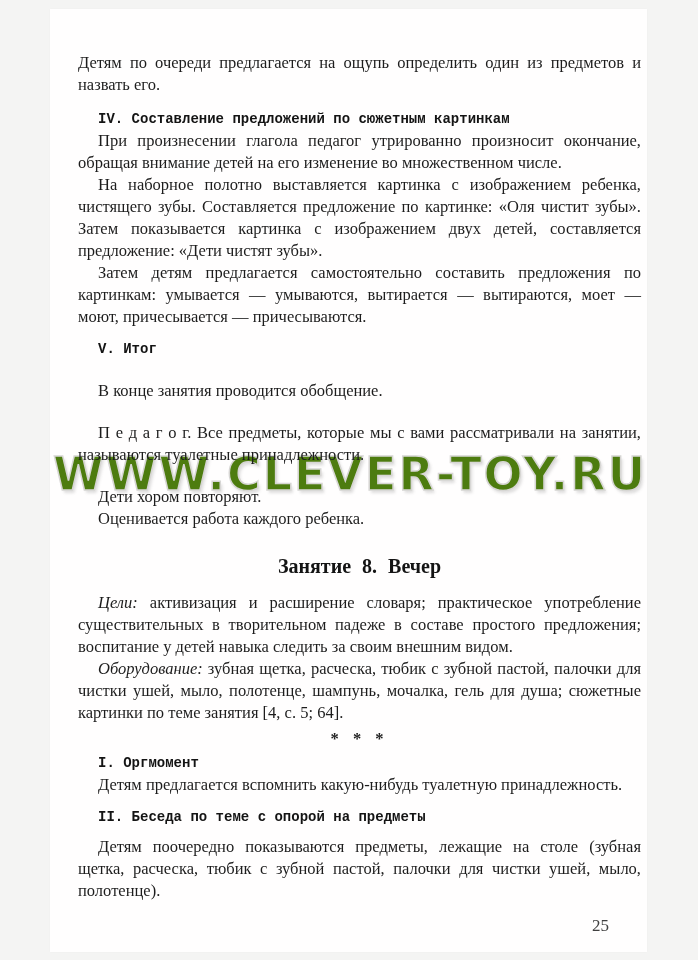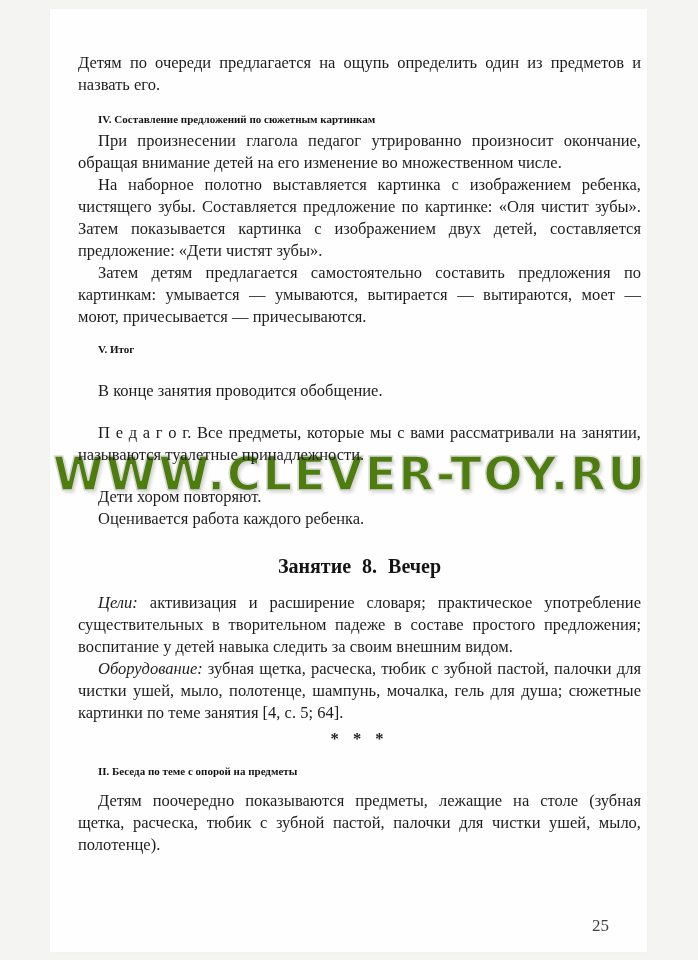--- a/index.html
+++ b/index.html
@@ -27,25 +27,26 @@
     line-height:22px;
   }
   p{
     margin:0;
     text-align:justify;
     text-indent:20px;
   }
   p.no-indent{text-indent:0;}
   h3{
     margin:12px 0 0 0;
-    font-size:11px;
+    font-size:14px;
     line-height:22px;
     text-indent:20px;
     font-weight:bold;
     color:#141414;
+    font-family:Liberation Mono, monospace;
   }
   h3.after-gap{margin-top:10px;margin-bottom:8px;}
   .gap-top{margin-top:20px;}
   .lesson-title{
     margin:20px 0 10px 0;
     text-align:center;
     font-size:20px;
     line-height:32px;
     font-weight:bold;
     word-spacing:6px;
@@ -107,19 +108,21 @@
   <p class="gap-top">Дети хором повторяют.</p>
   <p>Оценивается работа каждого ребенка.</p>
 
   <div class="lesson-title">Занятие 8. Вечер</div>
 
   <p><span class="italic-lead">Цели:</span><span> активизация и расширение словаря; практическое употребление существительных в творительном падеже в составе простого предложения; воспитание у детей навыка следить за своим внешним видом.</span></p>
   <p><span class="italic-lead">Оборудование:</span><span> зубная щетка, расческа, тюбик с зубной пастой, палочки для чистки ушей, мыло, полотенце, шампунь, мочалка, гель для душа; сюжетные картинки по теме занятия [4, с. 5; 64].</span></p>
 
   <p class="stars">* * *</p>
 
+  <h3 style="margin-top:0;">I. Оргмомент</h3>
+  <p>Детям предлагается вспомнить какую-нибудь туалетную принадлежность.</p>
 
   <h3 class="after-gap">II. Беседа по теме с опорой на предметы</h3>
   <p>Детям поочередно показываются предметы, лежащие на столе (зубная щетка, расческа, тюбик с зубной пастой, палочки для чистки ушей, мыло, полотенце).</p>
 
 </div>
 
 <div class="page-number">25</div>
 
 </body></html>

